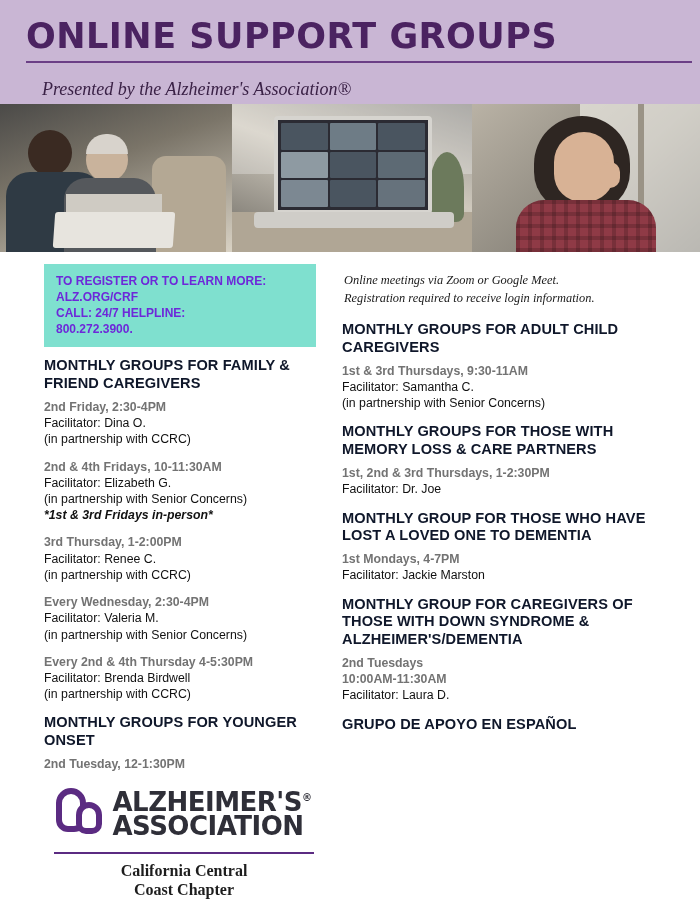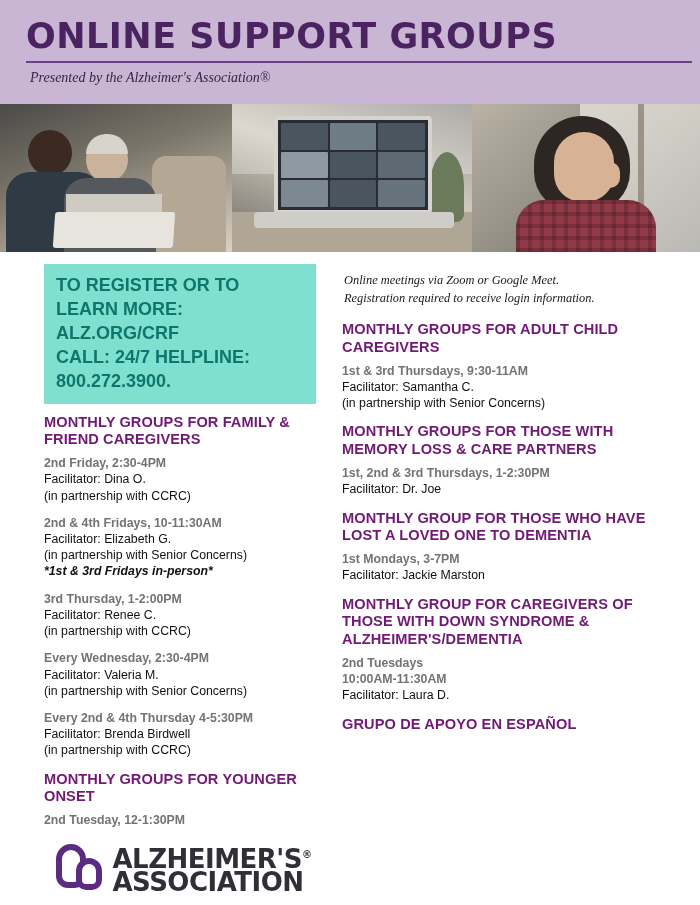--- a/index.html
+++ b/index.html
@@ -38,23 +38,23 @@
   }
   .header-rule {
     height: 2px;
     background: #6b3f86;
     width: 100%;
     margin: 4px 0 7px 0;
   }
   .header-sub {
     font-family: "Liberation Serif", serif;
     font-style: italic;
-    font-size: 14px;
+    font-size: 18px;
     color: #3a2146;
-    margin: 4px;
+    margin: 16px;
   }
 
   
   .photos {
     display: flex;
     height: 148px;
     width: 700px;
     overflow: hidden;
   }
   .photo {
@@ -113,37 +113,37 @@
   .col-right { width: 330px; padding-top: 6px; }
 
   .register-box {
     background: #7fe0cf;
     padding: 9px 12px 10px 12px;
     box-sizing: border-box;
     width: 272px;
     margin-bottom: 10px;
   }
   .register-line {
-    font-size: 18px;
-    font-weight: bold;
-    color: #0f766e;
+    font-size: 12px;
+    font-weight: bold;
+    color: #6d28d9;
     line-height: 1.34;
   }
 
   .note {
     font-family: "Liberation Serif", serif;
     font-style: italic;
     font-size: 12.4px;
     color: #1a1a1a;
     line-height: 1.42;
     margin: 2px 0 14px 2px;
   }
 
   .sec-title {
-    color: #701a75;
+    color: #0f172a;
     font-weight: bold;
     font-size: 14.6px;
     line-height: 1.22;
     margin: 12px 0 6px 0;
     letter-spacing: 0.1px;
   }
   .sec-title.first { margin-top: 4px; }
 
   .entry { margin-bottom: 11px; }
   .entry-when {
@@ -360,21 +360,21 @@
       </div>
 
       <div class="sec-title">MONTHLY GROUPS FOR THOSE WITH MEMORY LOSS &amp; CARE PARTNERS</div>
       <div class="entry">
         <div class="entry-when">1st, 2nd &amp; 3rd Thursdays, 1-2:30PM</div>
         <div class="entry-line">Facilitator: Dr. Joe</div>
       </div>
 
       <div class="sec-title">MONTHLY GROUP FOR THOSE WHO HAVE LOST A LOVED ONE TO DEMENTIA</div>
       <div class="entry">
-        <div class="entry-when">1st Mondays, 3-7PM</div>
+        <div class="entry-when">1st Mondays, 4-7PM</div>
         <div class="entry-line">Facilitator: Jackie Marston</div>
       </div>
 
       <div class="sec-title">MONTHLY GROUP FOR CAREGIVERS OF THOSE WITH DOWN SYNDROME &amp; ALZHEIMER'S/DEMENTIA</div>
       <div class="entry">
         <div class="entry-when">2nd Tuesdays</div>
         <div class="entry-when">10:00AM-11:30AM</div>
         <div class="entry-line">Facilitator:  Laura D.</div>
       </div>
 

